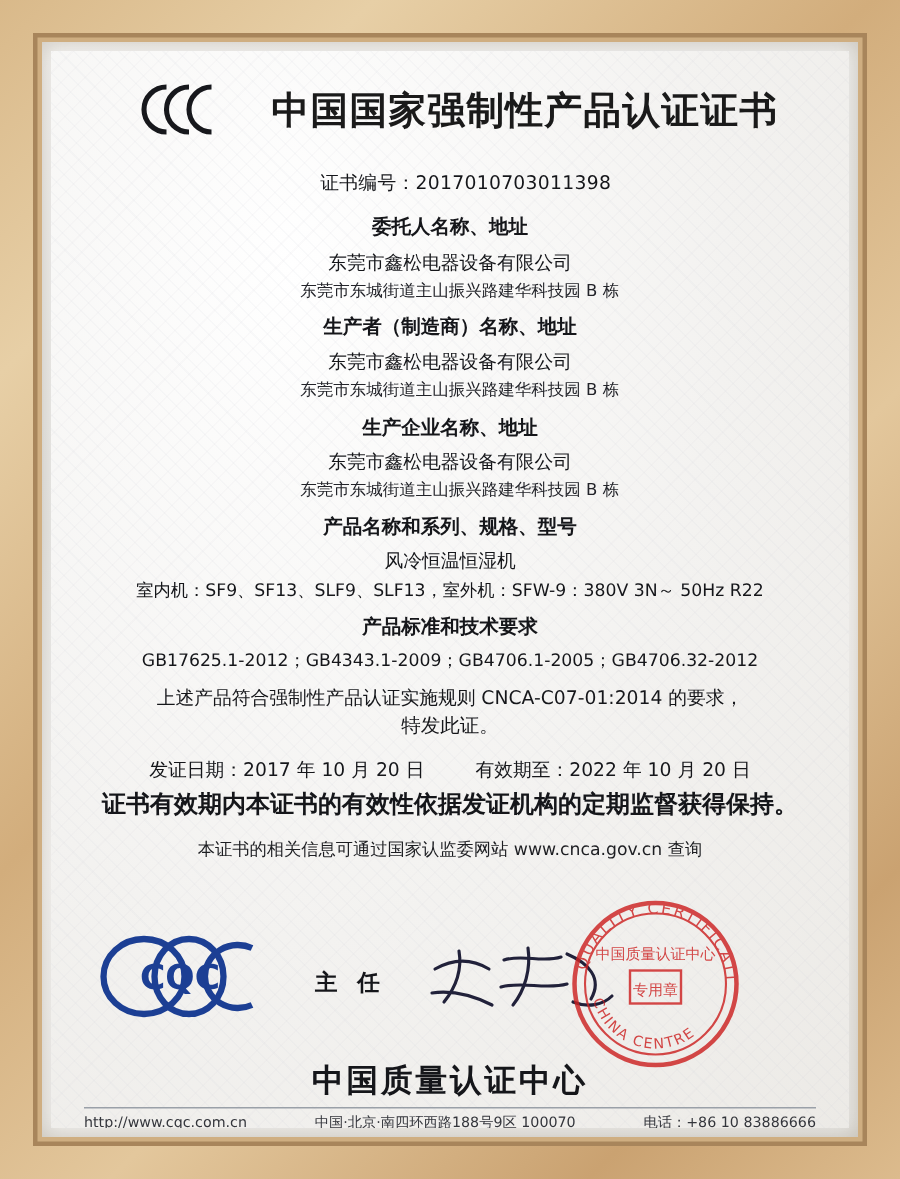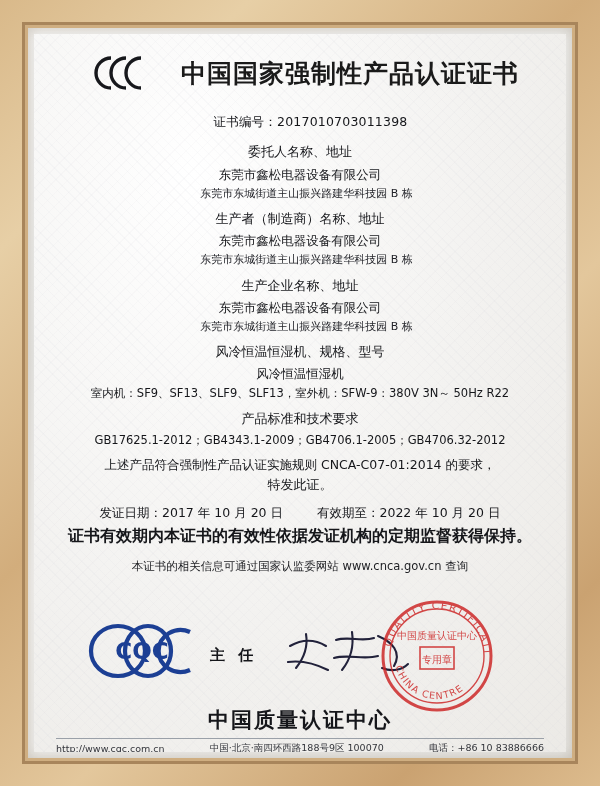--- a/index.html
+++ b/index.html
@@ -98,21 +98,21 @@
     white-space: nowrap;
   }
   .cert-no {
     font-size: 12.5px;
     margin-bottom: 11px;
     letter-spacing: 0.2px;
     margin-left: 21px;
   }
   .section-label {
     font-size: 13px;
-    font-weight: normal;
+    font-weight: bold;
     margin-top: 7px;
     margin-bottom: 2px;
   }
   .value-main {
     font-size: 12.5px;
     margin-bottom: 1px;
   }
   .value-sub {
     font-size: 11px;
     color: #23242a;
@@ -152,21 +152,21 @@
 
   
   .sign-zone {
     position: absolute;
     left: 0; top: 560px;
     width: 532px;
     height: 110px;
   }
   .cqc-logo {
     position: absolute;
-    left: 52px; top: 28px;
+    left: 30px; top: 28px;
     width: 112px; height: 58px;
   }
   .director {
     position: absolute;
     left: 176px; top: 52px;
     font-family: "DejaVu Sans", sans-serif;
     font-size: 15px;
     font-weight: bold;
     color: #15161a;
     letter-spacing: 4px;
@@ -248,21 +248,21 @@
       <div class="line value-sub">东莞市东城街道主山振兴路建华科技园 B 栋</div>
 
       <div class="line section-label">生产者（制造商）名称、地址</div>
       <div class="line value-main">东莞市鑫松电器设备有限公司</div>
       <div class="line value-sub">东莞市东城街道主山振兴路建华科技园 B 栋</div>
 
       <div class="line section-label">生产企业名称、地址</div>
       <div class="line value-main">东莞市鑫松电器设备有限公司</div>
       <div class="line value-sub">东莞市东城街道主山振兴路建华科技园 B 栋</div>
 
-      <div class="line section-label">风冷恒温恒湿机、规格、型号</div>
+      <div class="line section-label">产品名称和系列、规格、型号</div>
       <div class="line value-main">风冷恒温恒湿机</div>
       <div class="line spec-line">室内机：SF9、SF13、SLF9、SLF13，室外机：SFW-9：380V 3N～  50Hz R22</div>
 
       <div class="line section-label">产品标准和技术要求</div>
       <div class="line std-line">GB17625.1-2012；GB4343.1-2009；GB4706.1-2005；GB4706.32-2012</div>
 
       <div class="line statement">上述产品符合强制性产品认证实施规则 CNCA-C07-01:2014 的要求，</div>
       <div class="line statement2">特发此证。</div>
 
       <div class="line dates">

